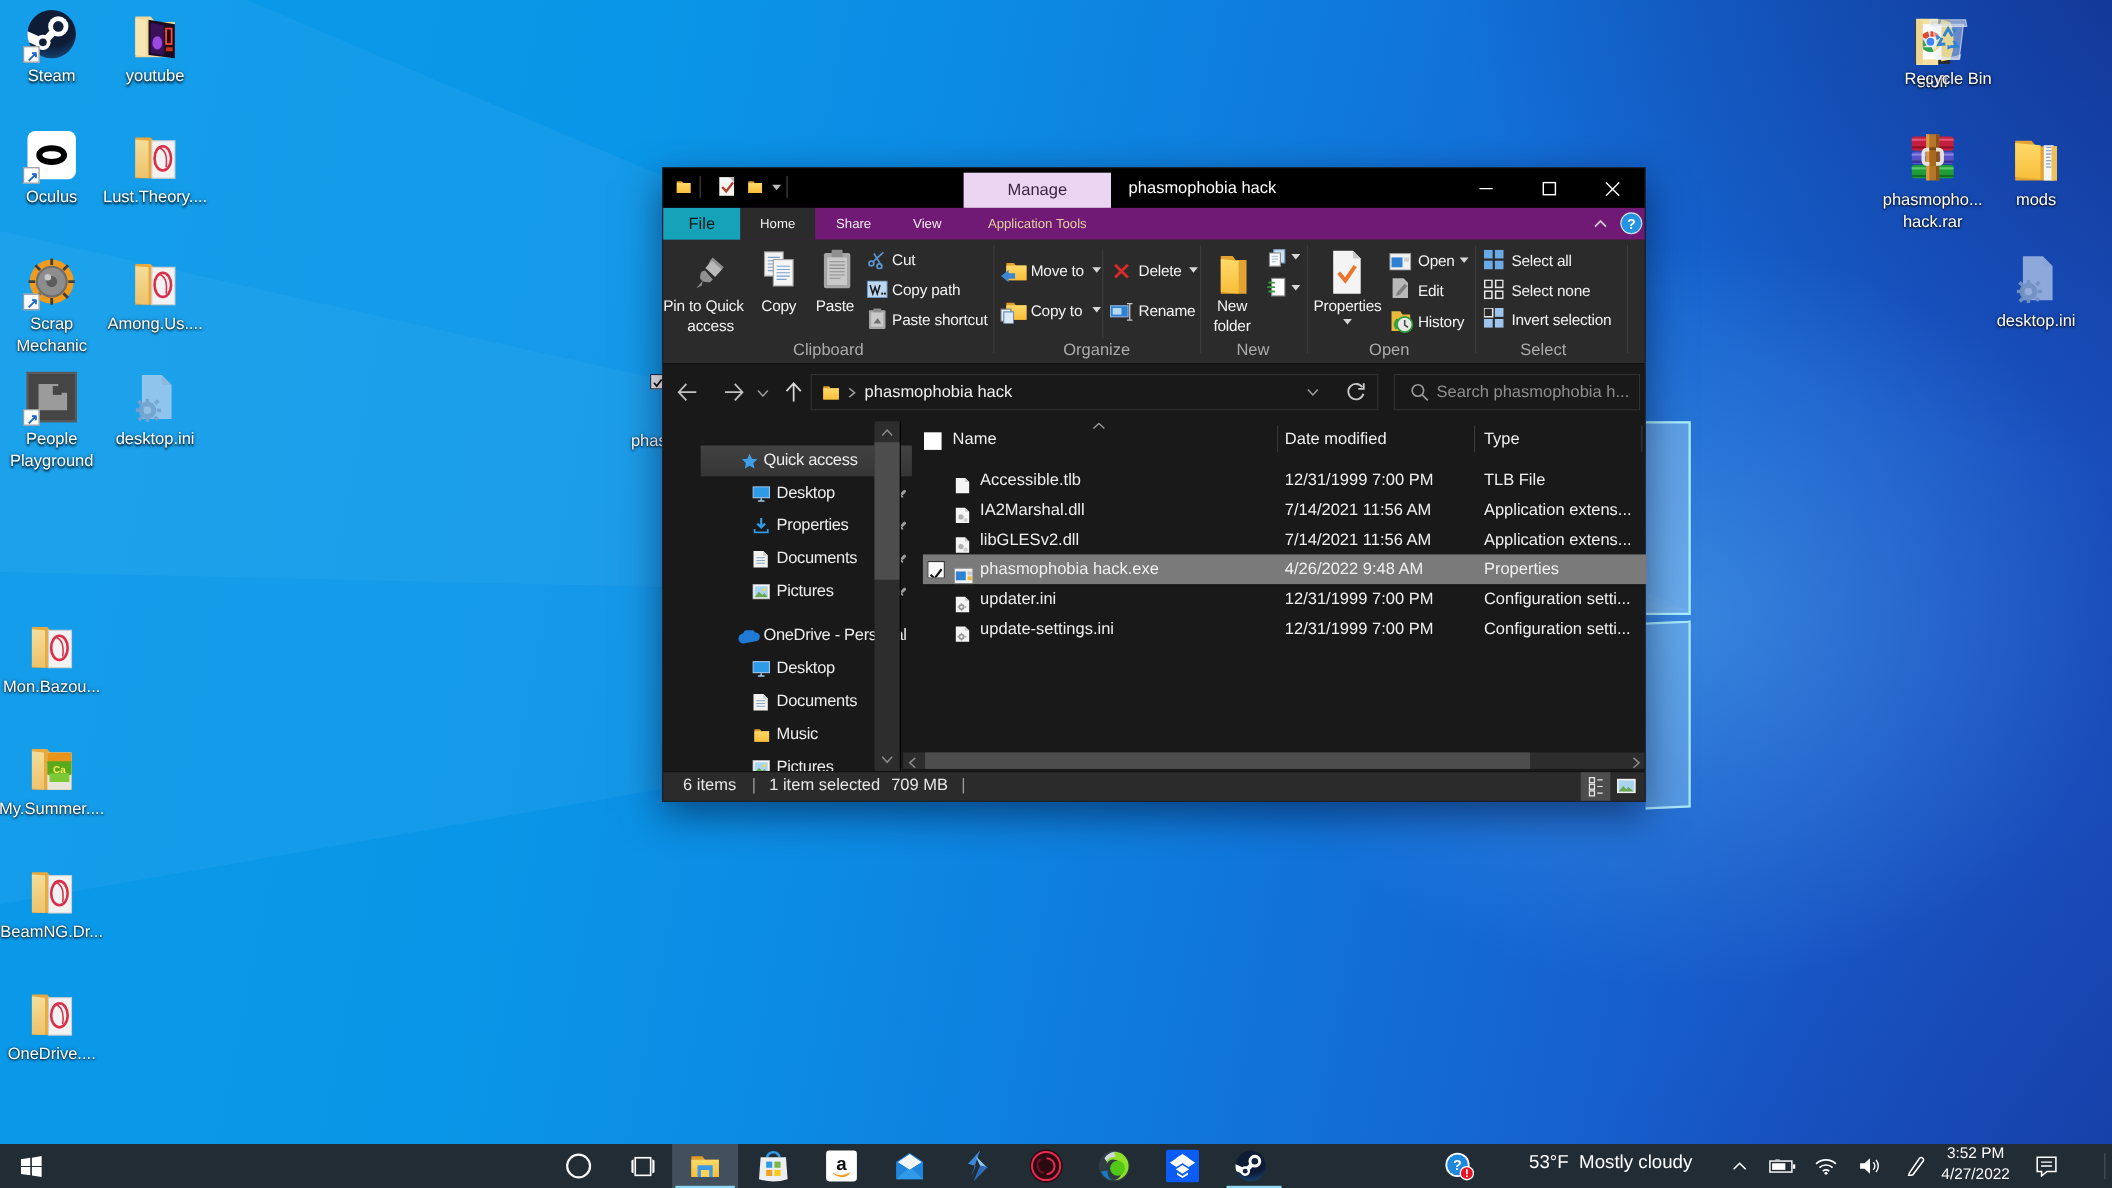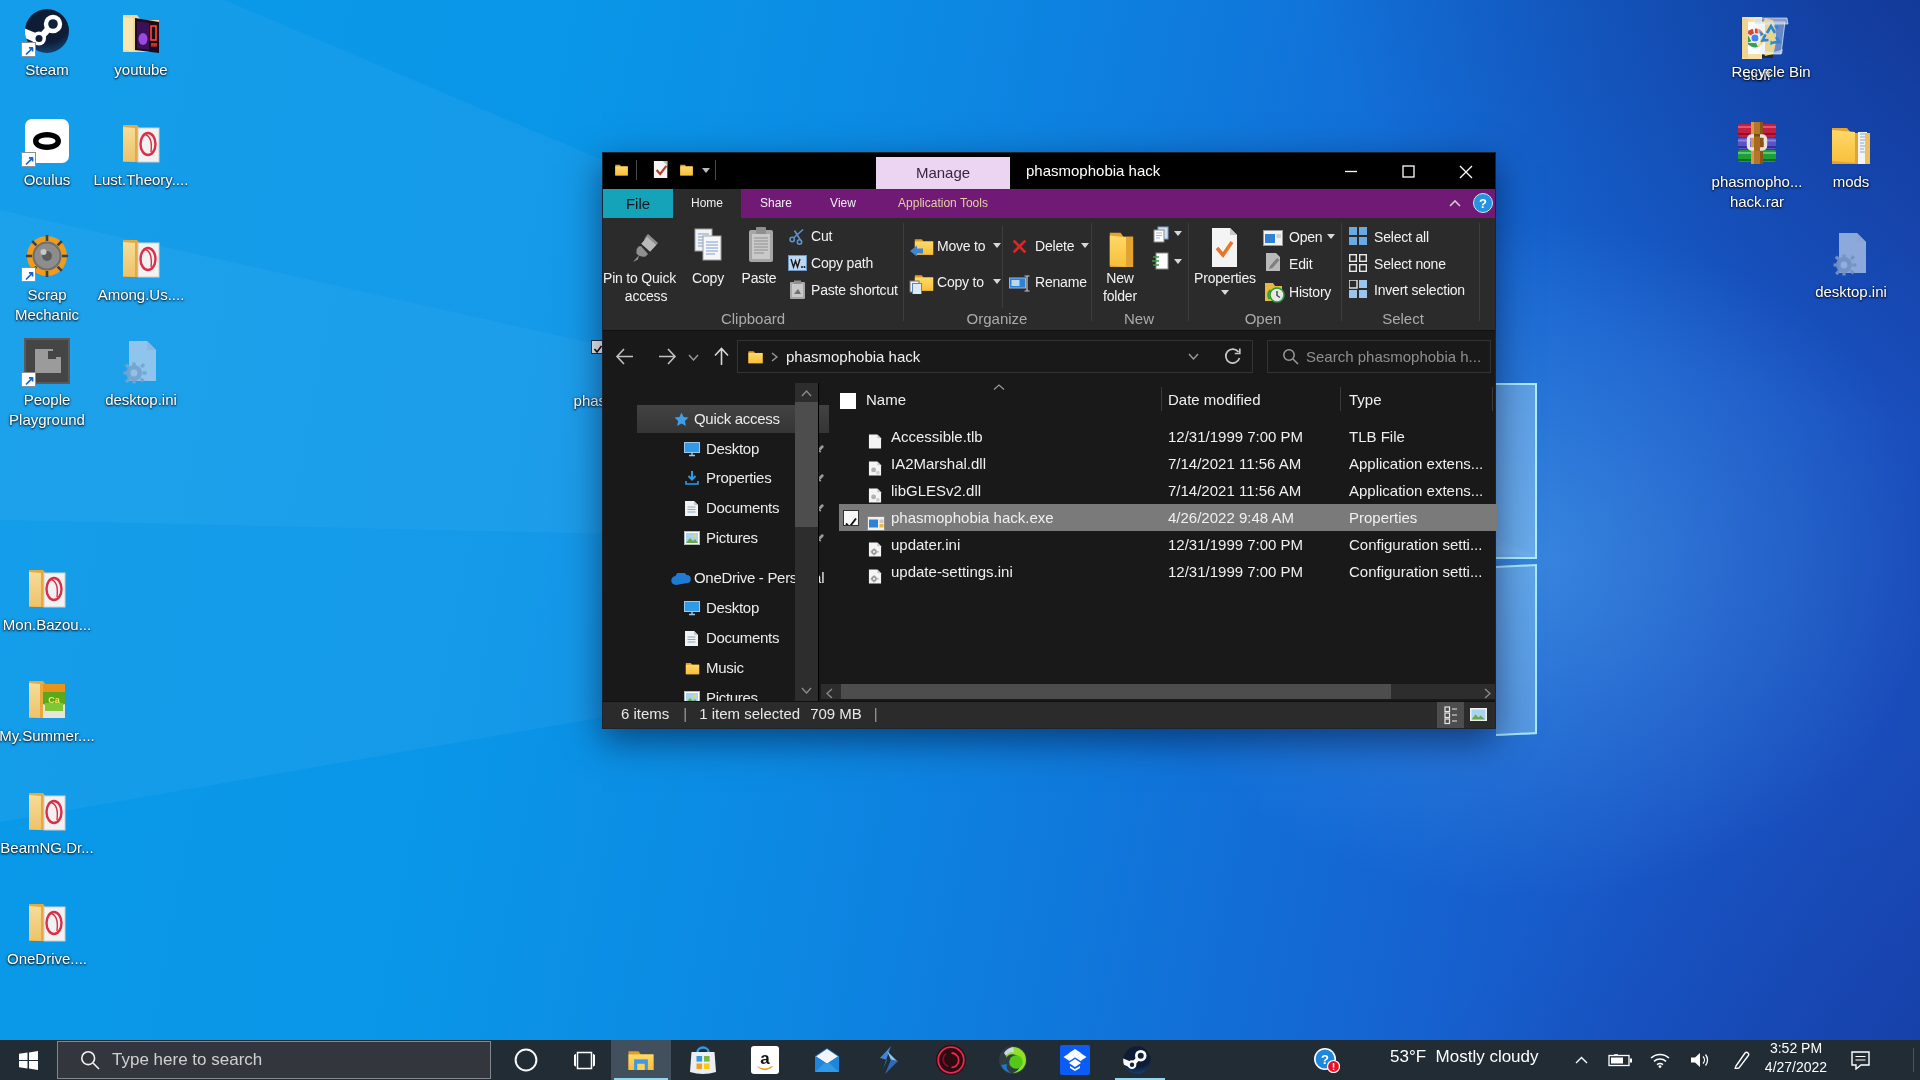--- a/index.html
+++ b/index.html
@@ -809,27 +809,20 @@
  <div class="ti" style="left:0;width:56px">
       <svg width="19" height="19" viewBox="0 0 19 19">
         <g fill="#fff">
           <path d="M0 2.8 L8.5 1.6 V9 H0 Z"></path>
           <path d="M10 1.4 L19 0 V9 H10 Z"></path>
           <path d="M0 10 H8.5 V17.4 L0 16.2 Z"></path>
           <path d="M10 10 H19 V19 L10 17.6 Z"></path>
         </g>
       </svg>
     </div>
- <div class="ab" style="left:57px;top:1px;width:434px;height:38px;background:#33373d;border:1px solid #86898c;display:flex;align-items:center">
-  <svg style="margin-left:22px" width="20" height="20" viewBox="0 0 20 20">
-        <circle cx="8.2" cy="8.2" r="6.4" fill="none" stroke="#f2f2f2" stroke-width="1.6"></circle>
-        <path d="M13 13 L19 19" stroke="#f2f2f2" stroke-width="1.6"></path>
-      </svg>
-  <span style="margin-left:12px;font-size:17px;color:#cfd0d1">Type here to search</span>
- </div>
  <div class="ti" style="left:496px;width:60px">
       <svg width="26" height="26" viewBox="0 0 26 26">
         <circle cx="13" cy="13" r="10.4" fill="none" stroke="#f8f8f8" stroke-width="2"></circle>
       </svg>
     </div>
  <div class="ti" style="left:554px;width:60px">
       <svg width="25" height="25" viewBox="0 0 25 25">
         <rect x="5.5" y="4.5" width="14" height="16" fill="none" stroke="#fff" stroke-width="1.5"></rect>
         <path d="M2 7 l2 -1.2 v13 l-2 -1.2 z M23 7 l-2 -1.2 v13 l2 -1.2 z" fill="#fff"></path>
       </svg>

